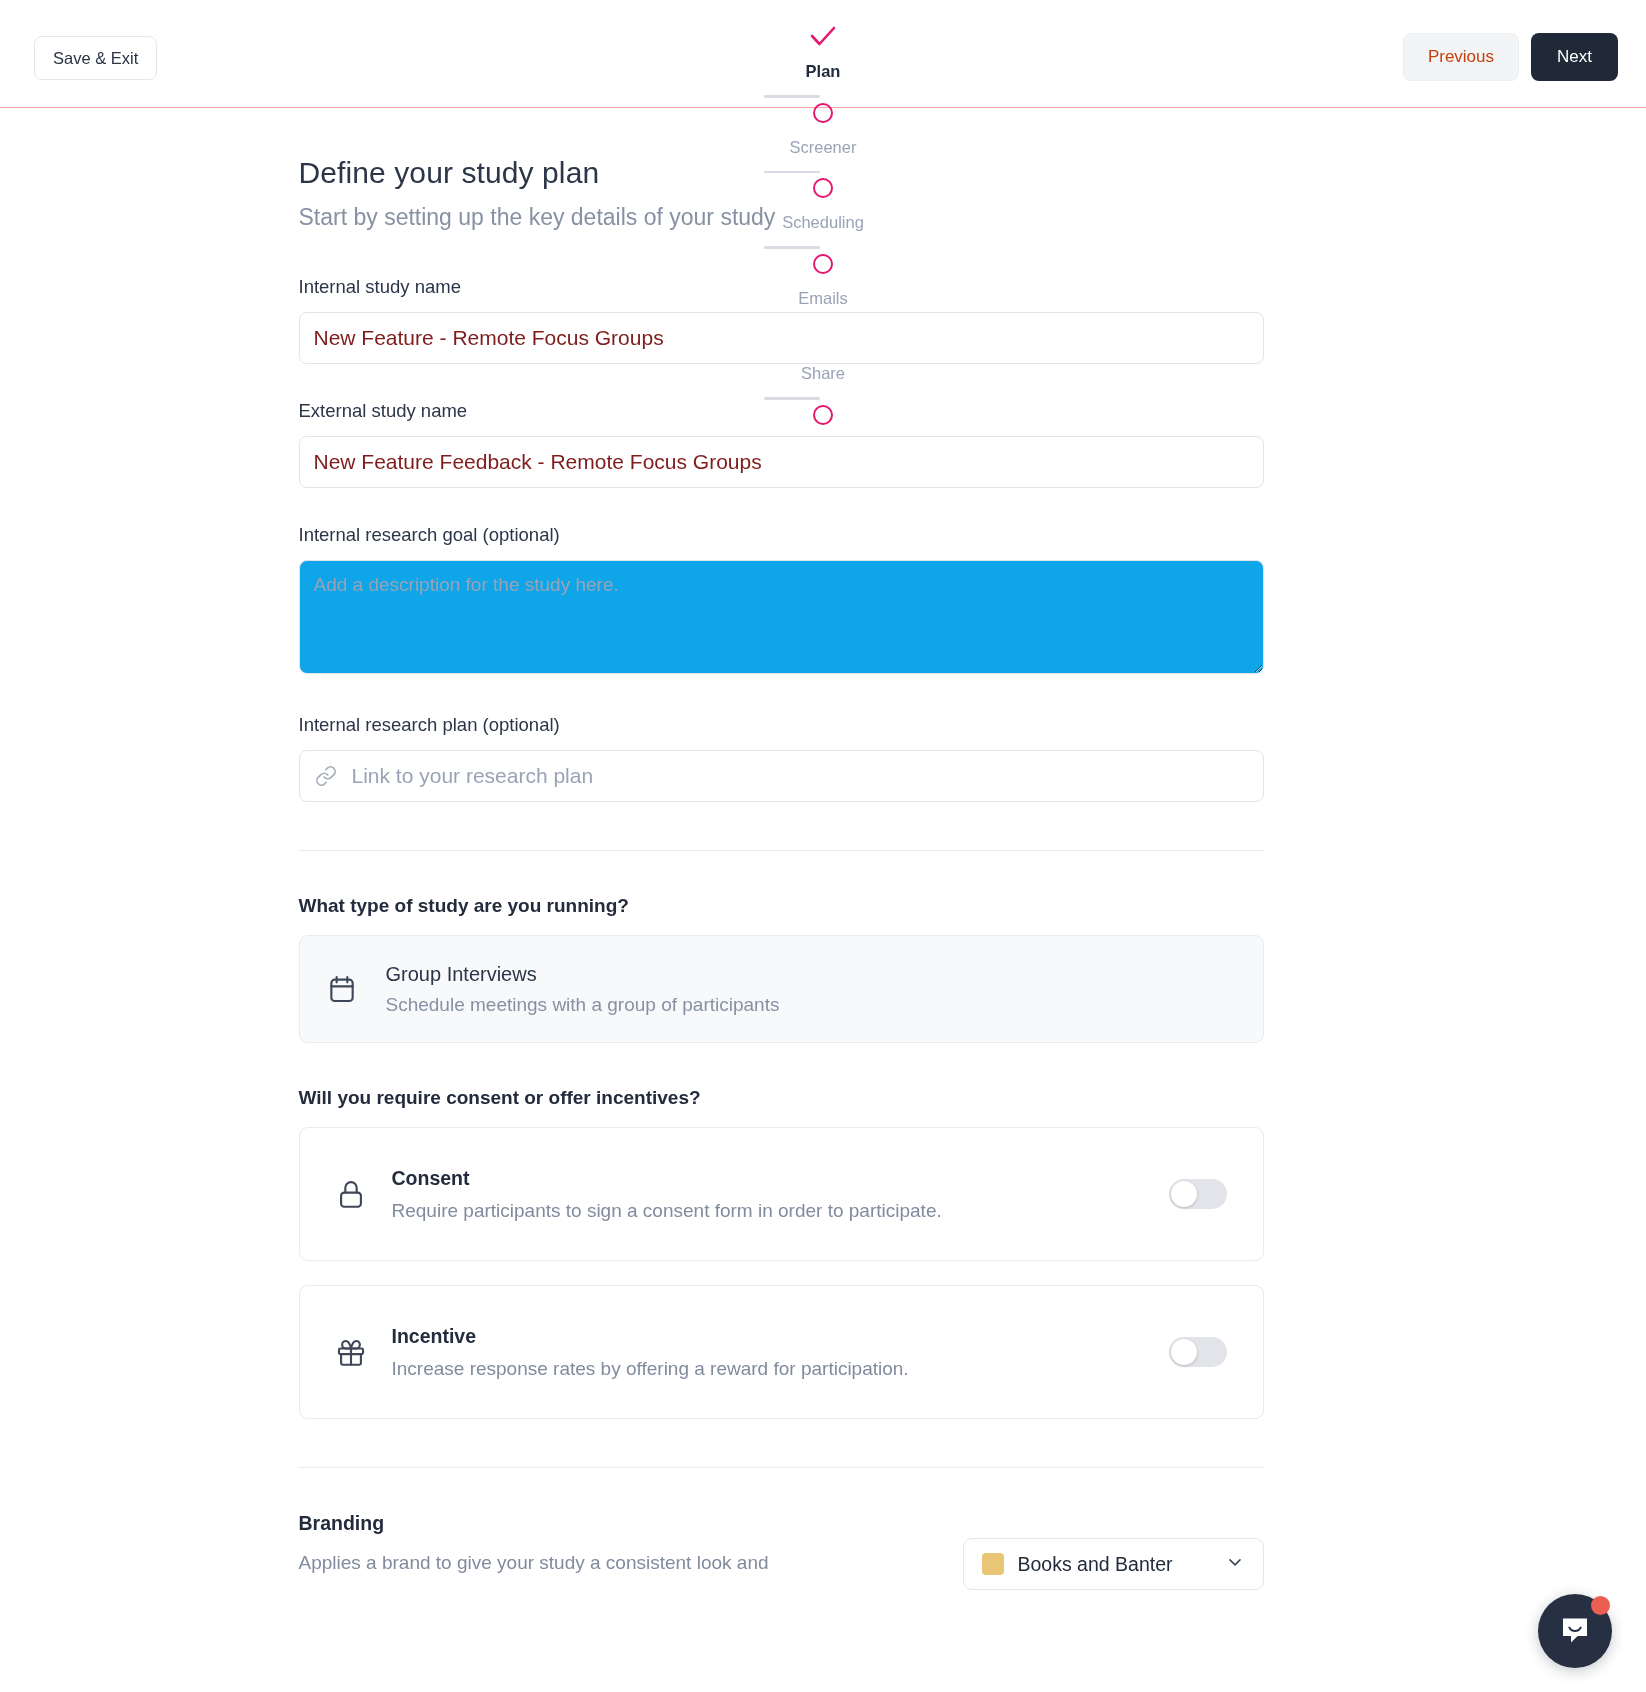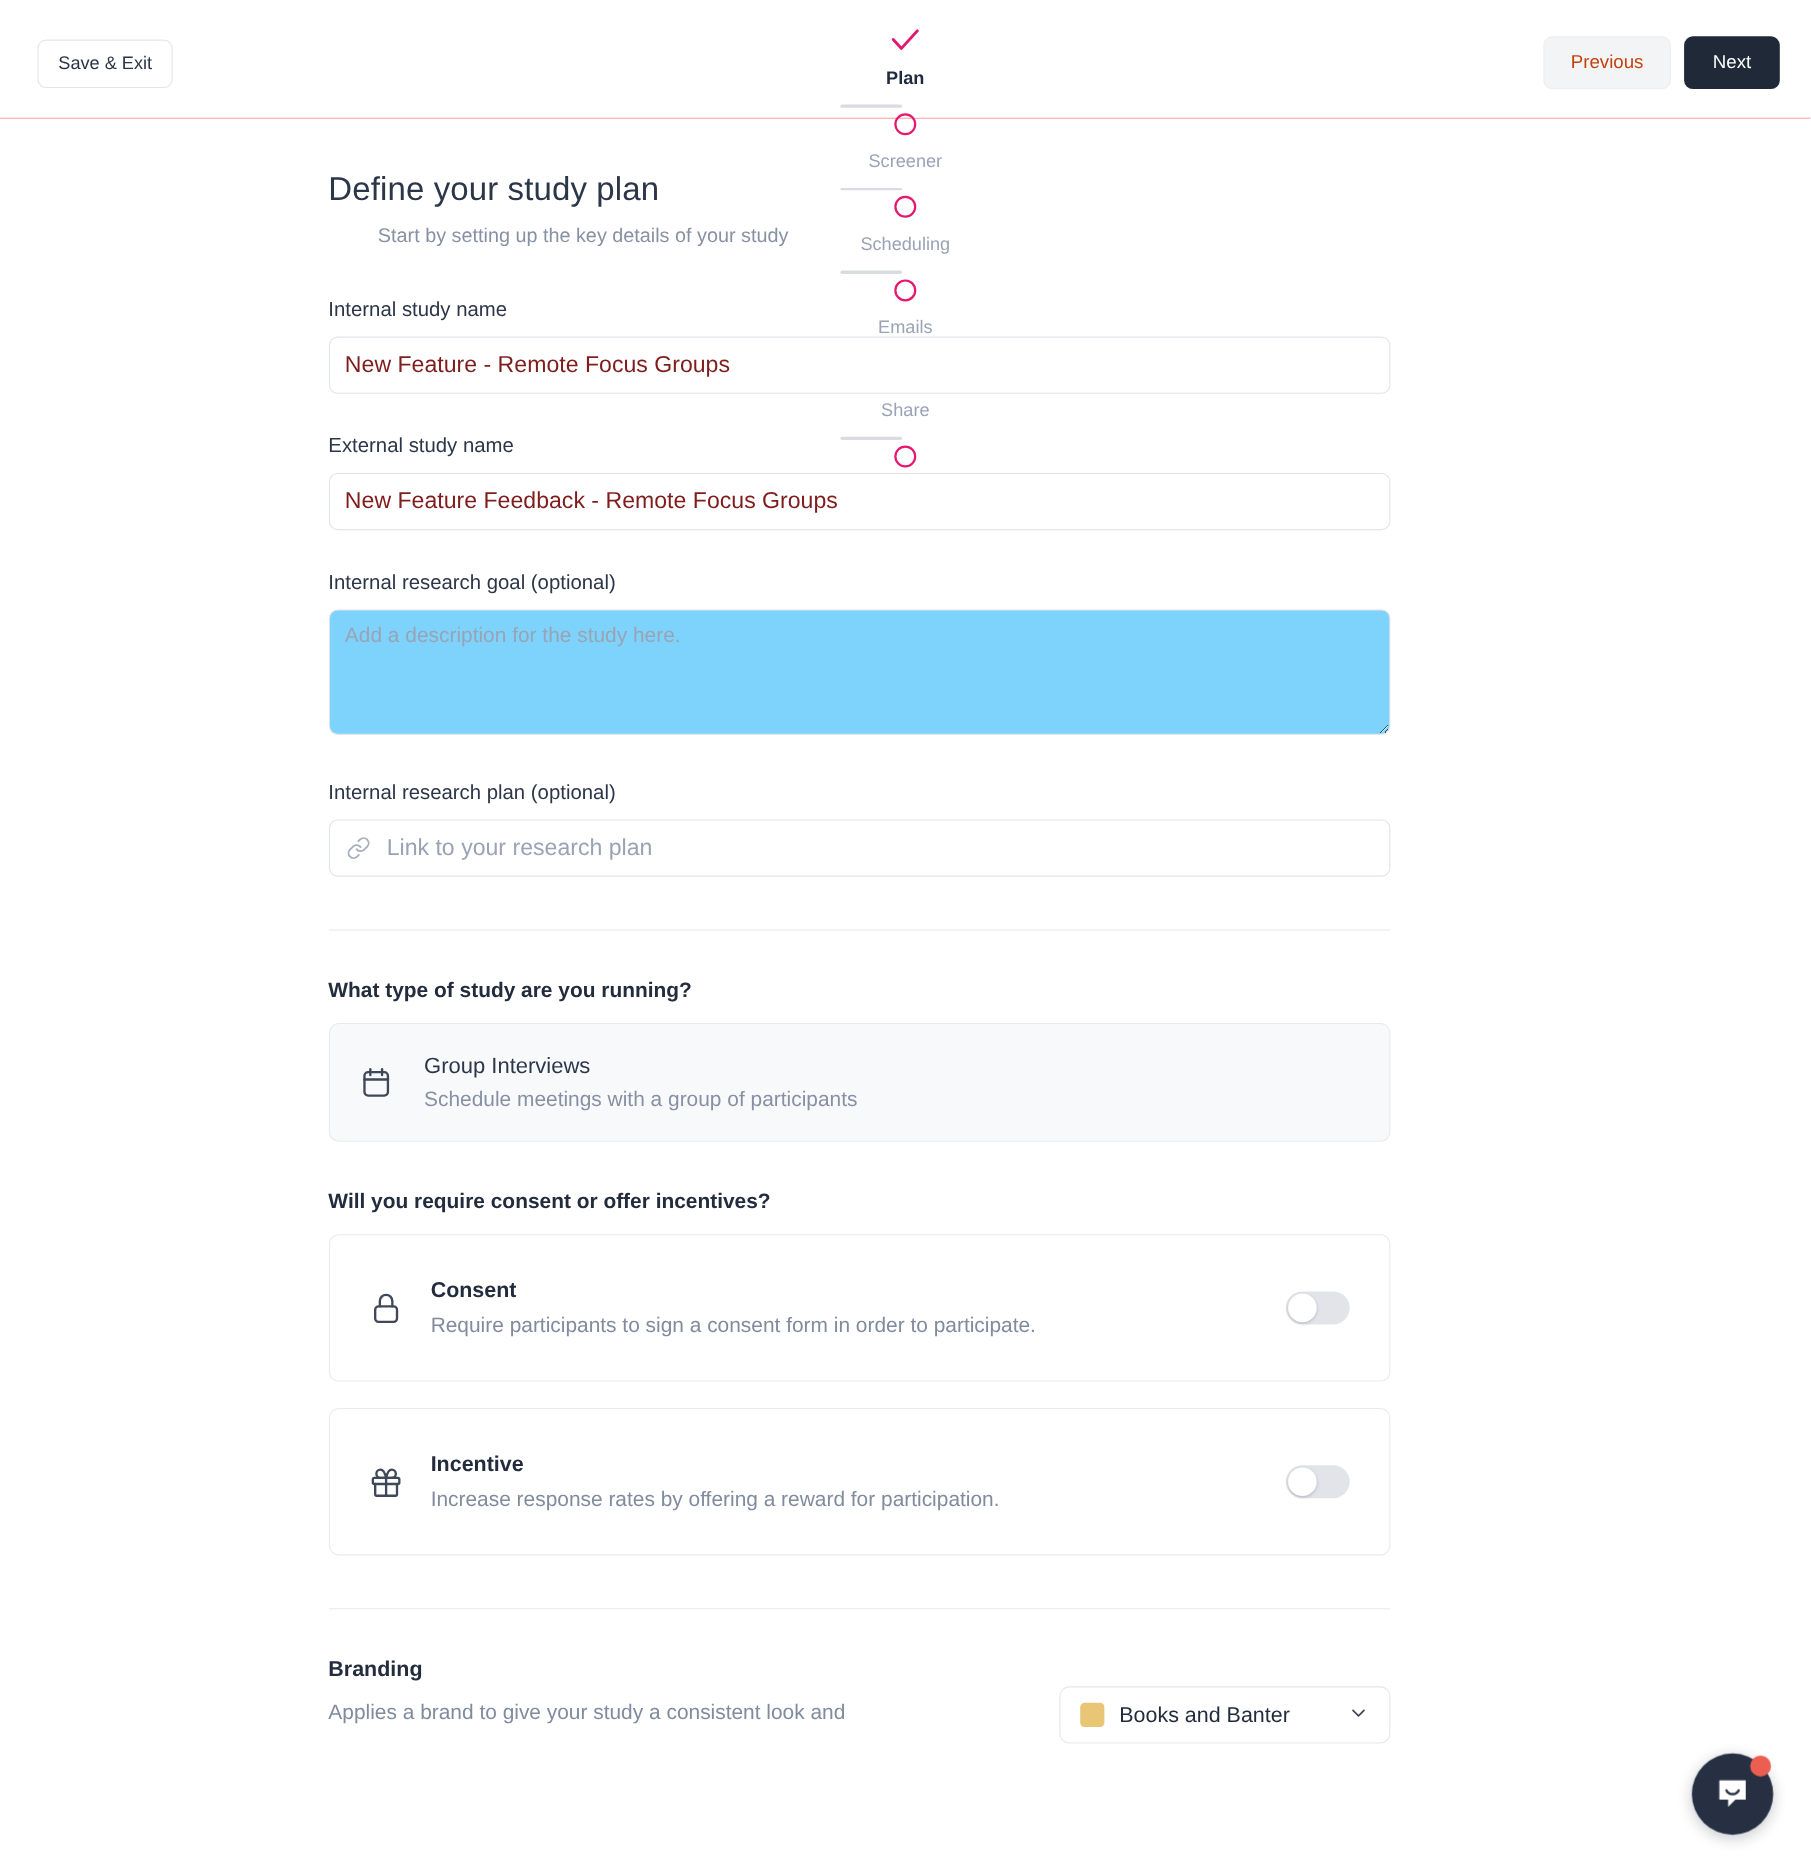--- a/index.html
+++ b/index.html
@@ -138,24 +138,23 @@
 
   .page-title {
     font-size: 30px;
     color: #2c3649;
     font-weight: normal;
     letter-spacing: .1px;
   }
 
   .page-subtitle {
     margin-top: 14px;
-    font-size: 18px;
+    font-size: 23px;
     color: #8791a3;
     font-weight: normal;
-    margin-left: 45px;
   }
 
   .field { margin-top: 45px; }
   .field.tight { margin-top: 36px; }
 
   .field-label {
     font-size: 18.5px;
     color: #2c3649;
     margin-bottom: 14px;
     display: block;
@@ -179,21 +178,21 @@
     width: 100%;
     height: 114px;
     border: 1px solid #e1e4e9;
     border-radius: 8px;
     padding: 13px 14px;
     font-size: 19px;
     color: #2c3649;
     font-family: "Liberation Sans", sans-serif;
     resize: vertical;
     outline: none;
-    background: #7dd3fc;
+    background: #0ea5e9;
   }
   .textarea-input::placeholder { color: #9aa3b5; }
 
   .input-with-icon {
     position: relative;
     width: 100%;
   }
   .input-with-icon .lead-icon {
     position: absolute;
     left: 16px;

